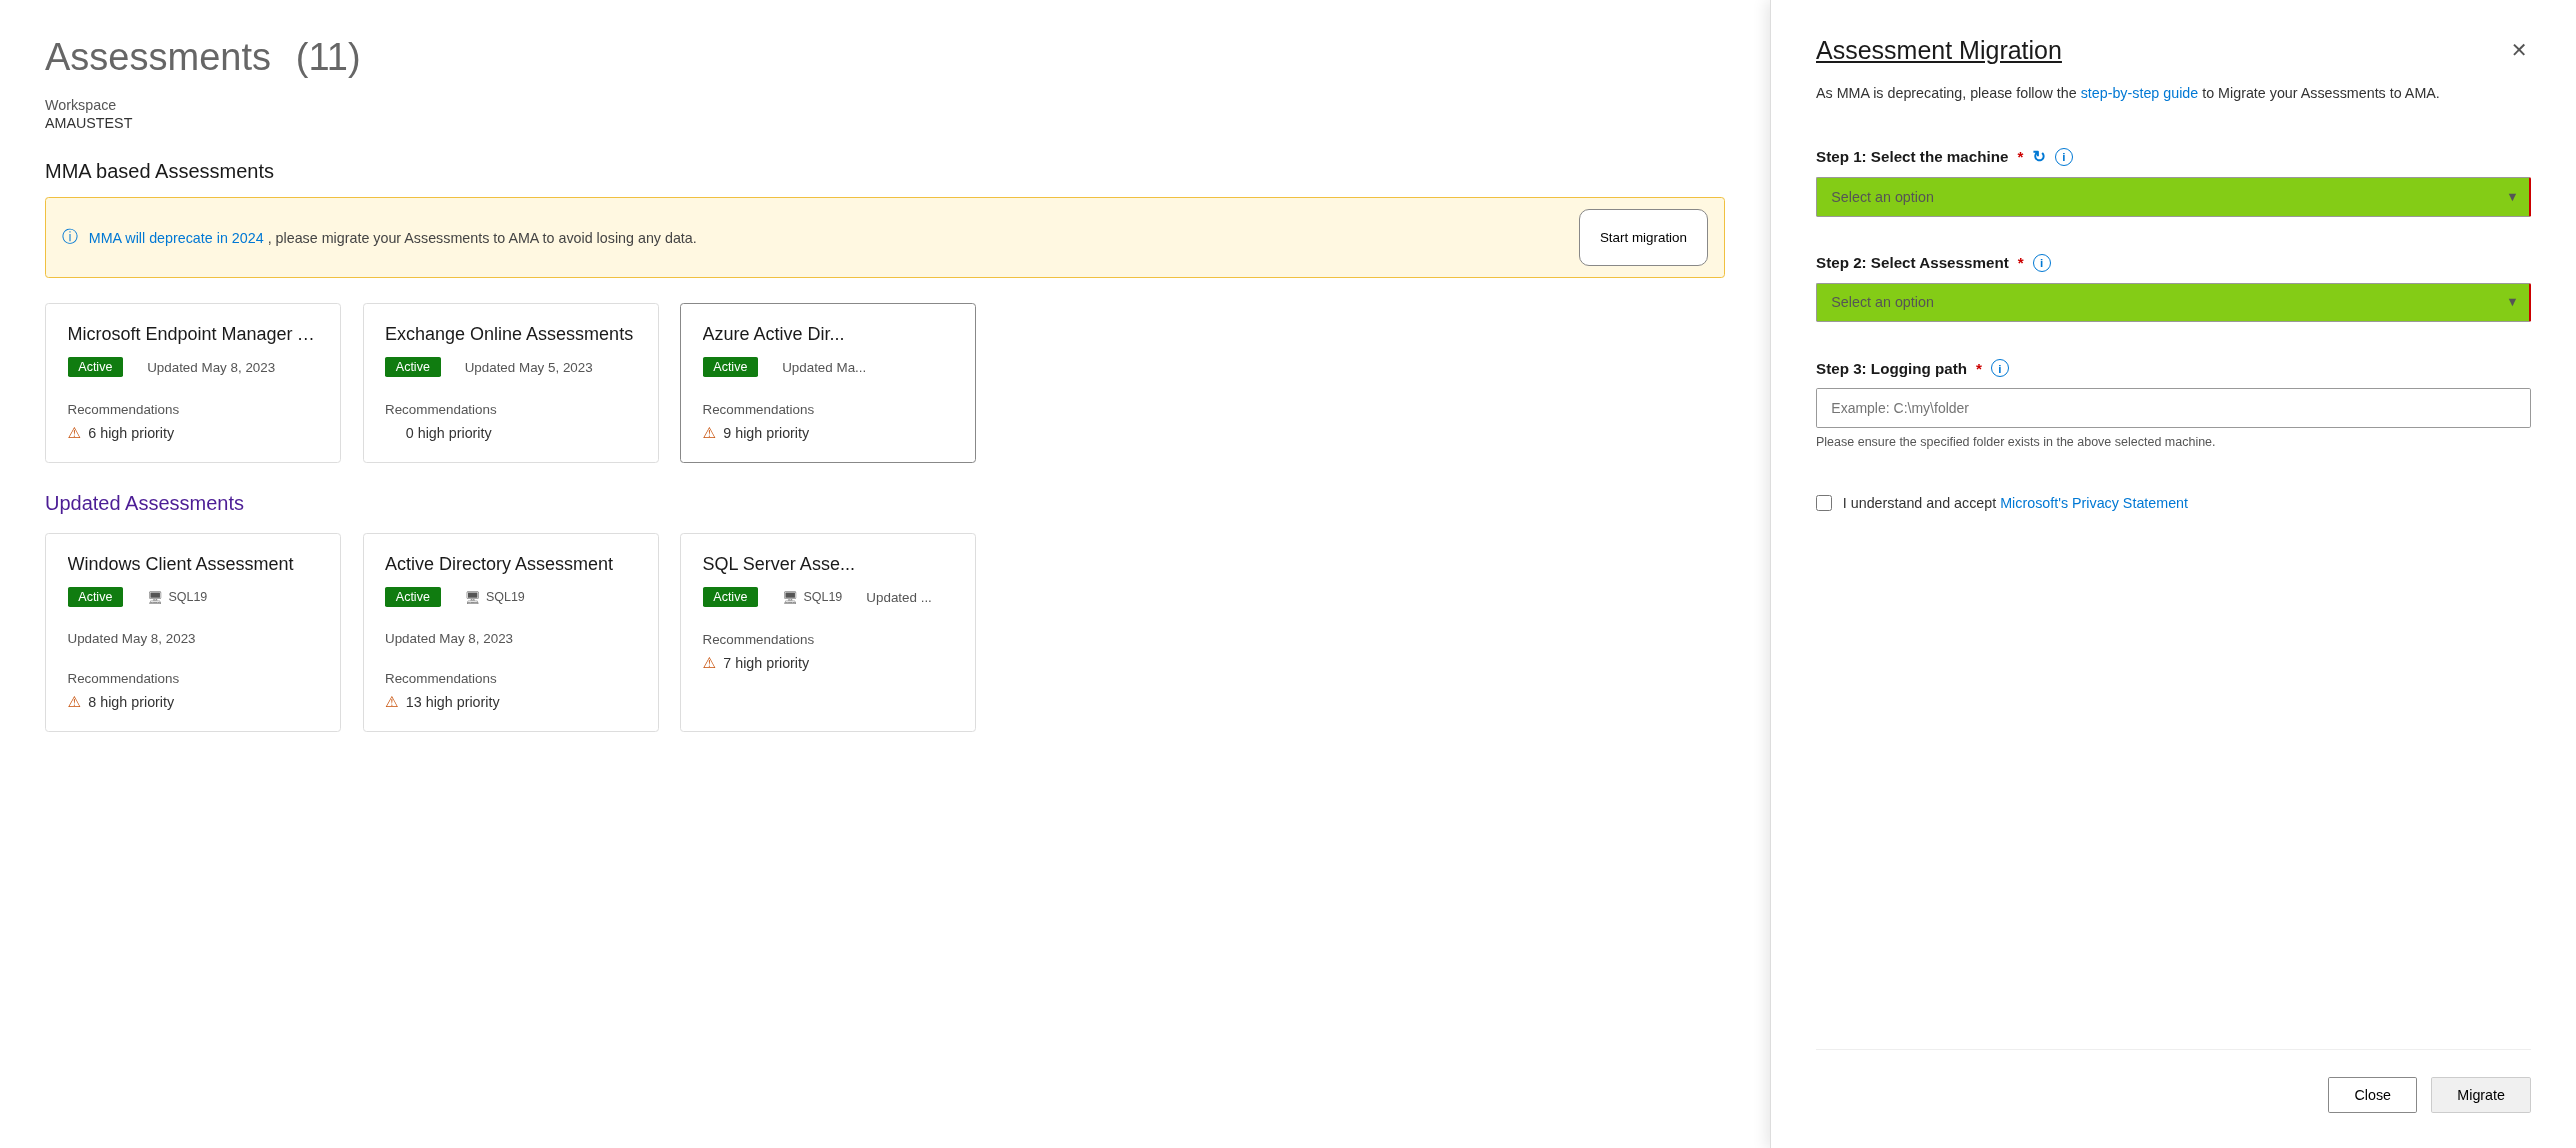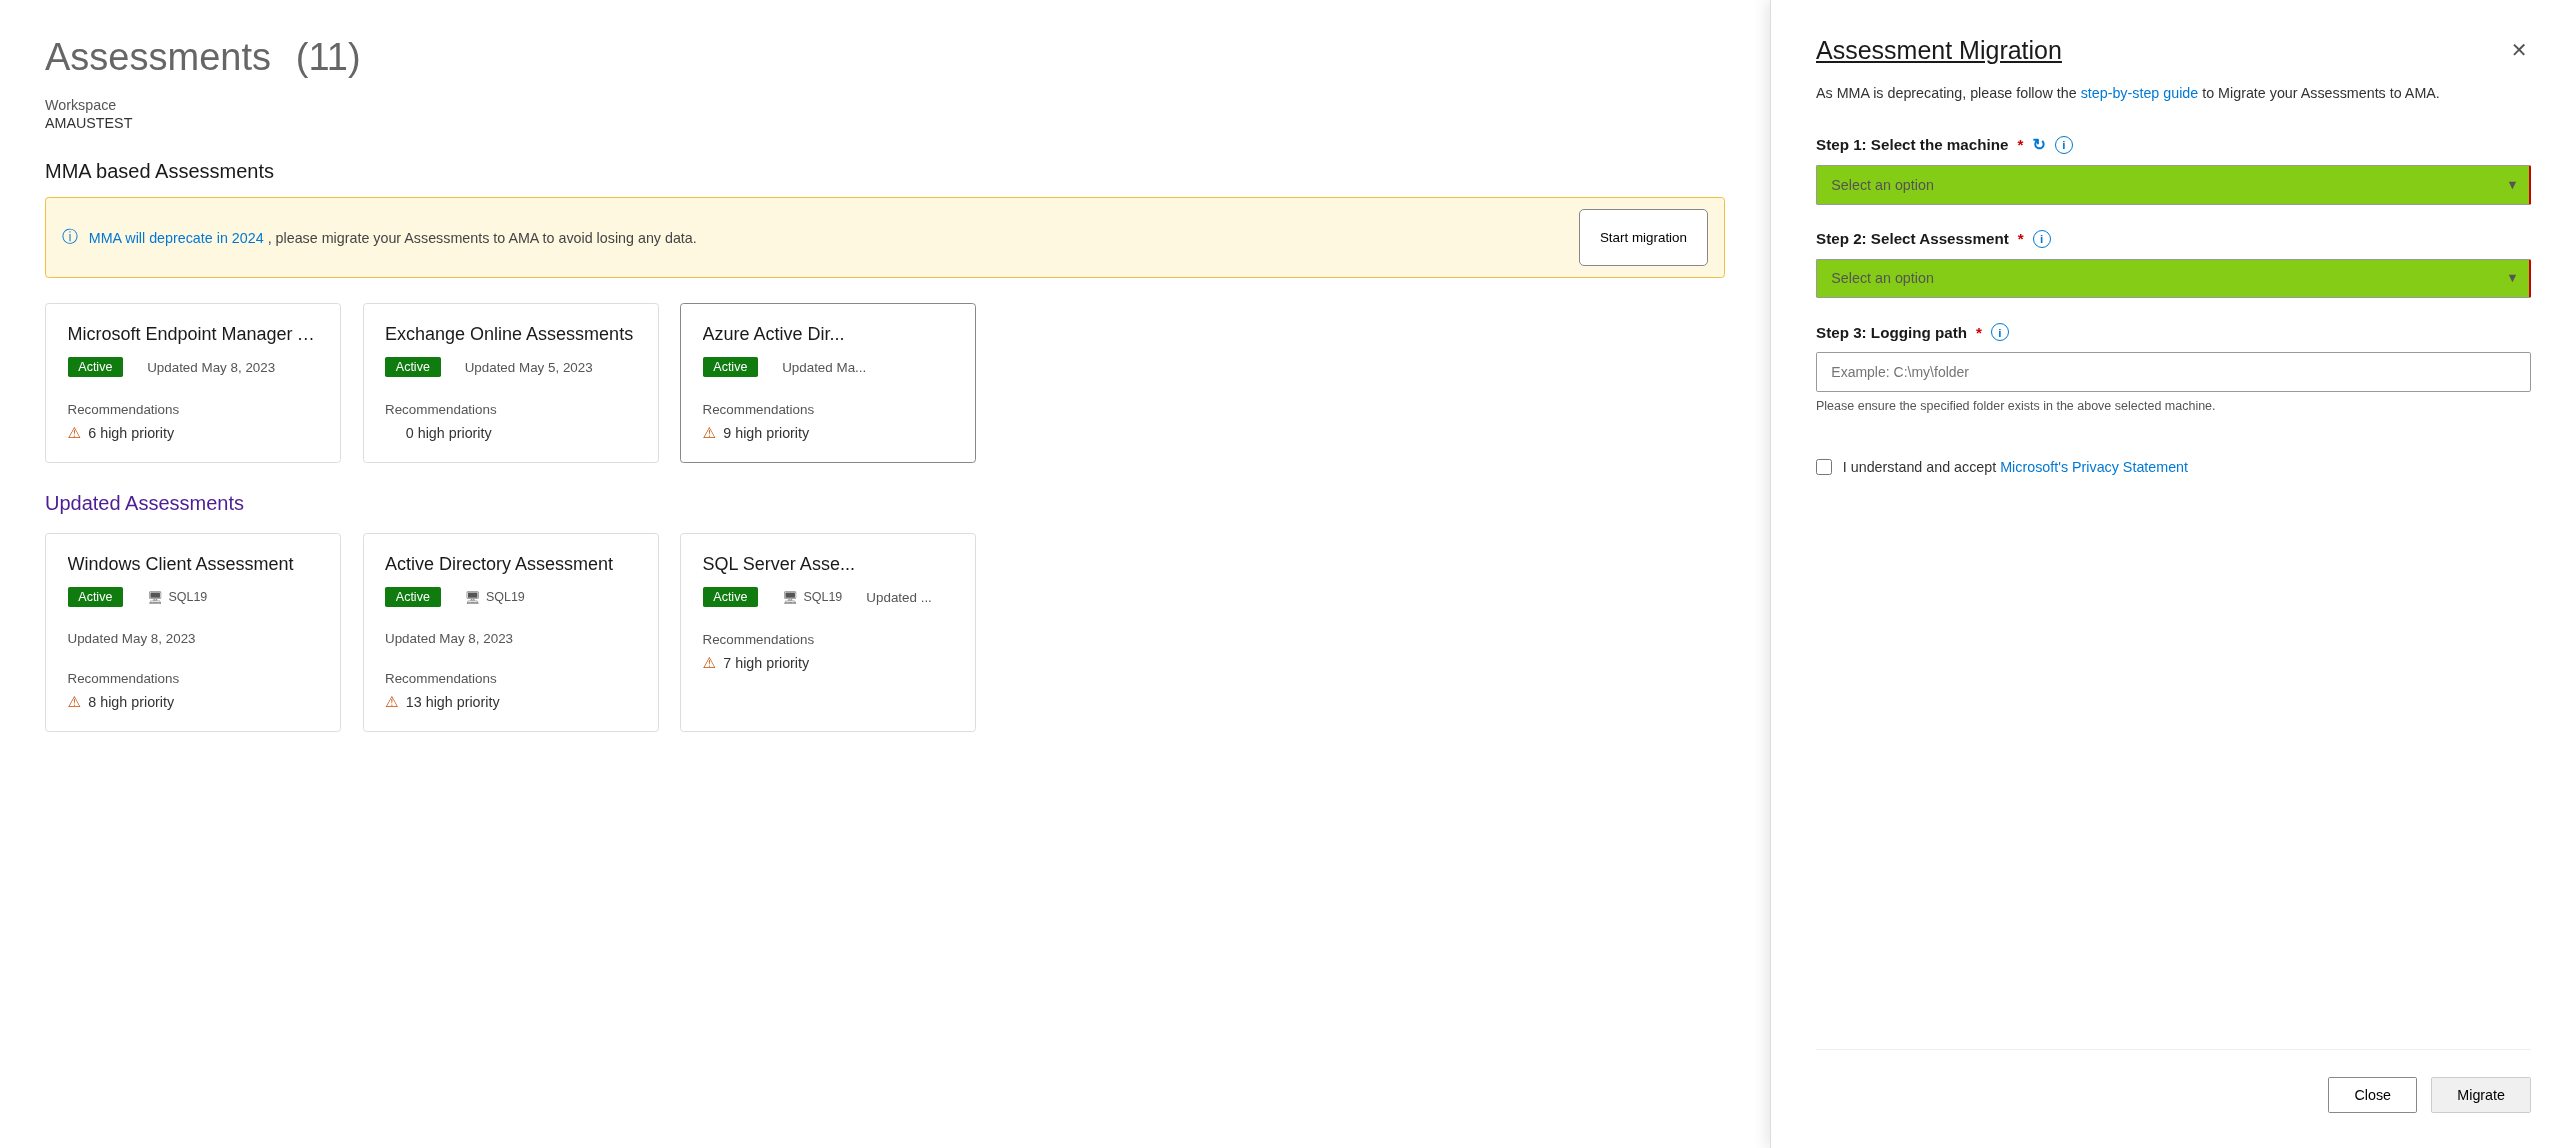--- a/index.html
+++ b/index.html
@@ -73,21 +73,21 @@
     .mma-banner .banner-text {
       flex: 1;
     }
     .mma-banner .start-btn {
       border: 0.9px solid #888;
       background: #fff;
       padding: 20px 20px;
       cursor: pointer;
       font-size: 13.4px;
       white-space: nowrap;
-      border-radius: 5px;
+      border-radius: 10px;
     }
 
     .cards-grid {
       display: flex;
       gap: 21.5px;
       margin-bottom: 29px;
     }
 
     .card {
       background: #fff;
@@ -204,20 +204,21 @@
       margin-bottom: 31px;
       line-height: 1.5;
     }
     .drawer-description .link {
       color: #0078d4;
       text-decoration: none;
     }
 
     .form-section {
       margin-bottom: 25px;
+      margin-top: 12px;
     }
 
     .step-label {
       font-size: 15.2px;
       font-weight: 600;
       color: #1a1a1a;
       margin-bottom: 10.8px;
       display: flex;
       align-items: center;
       gap: 9px;

